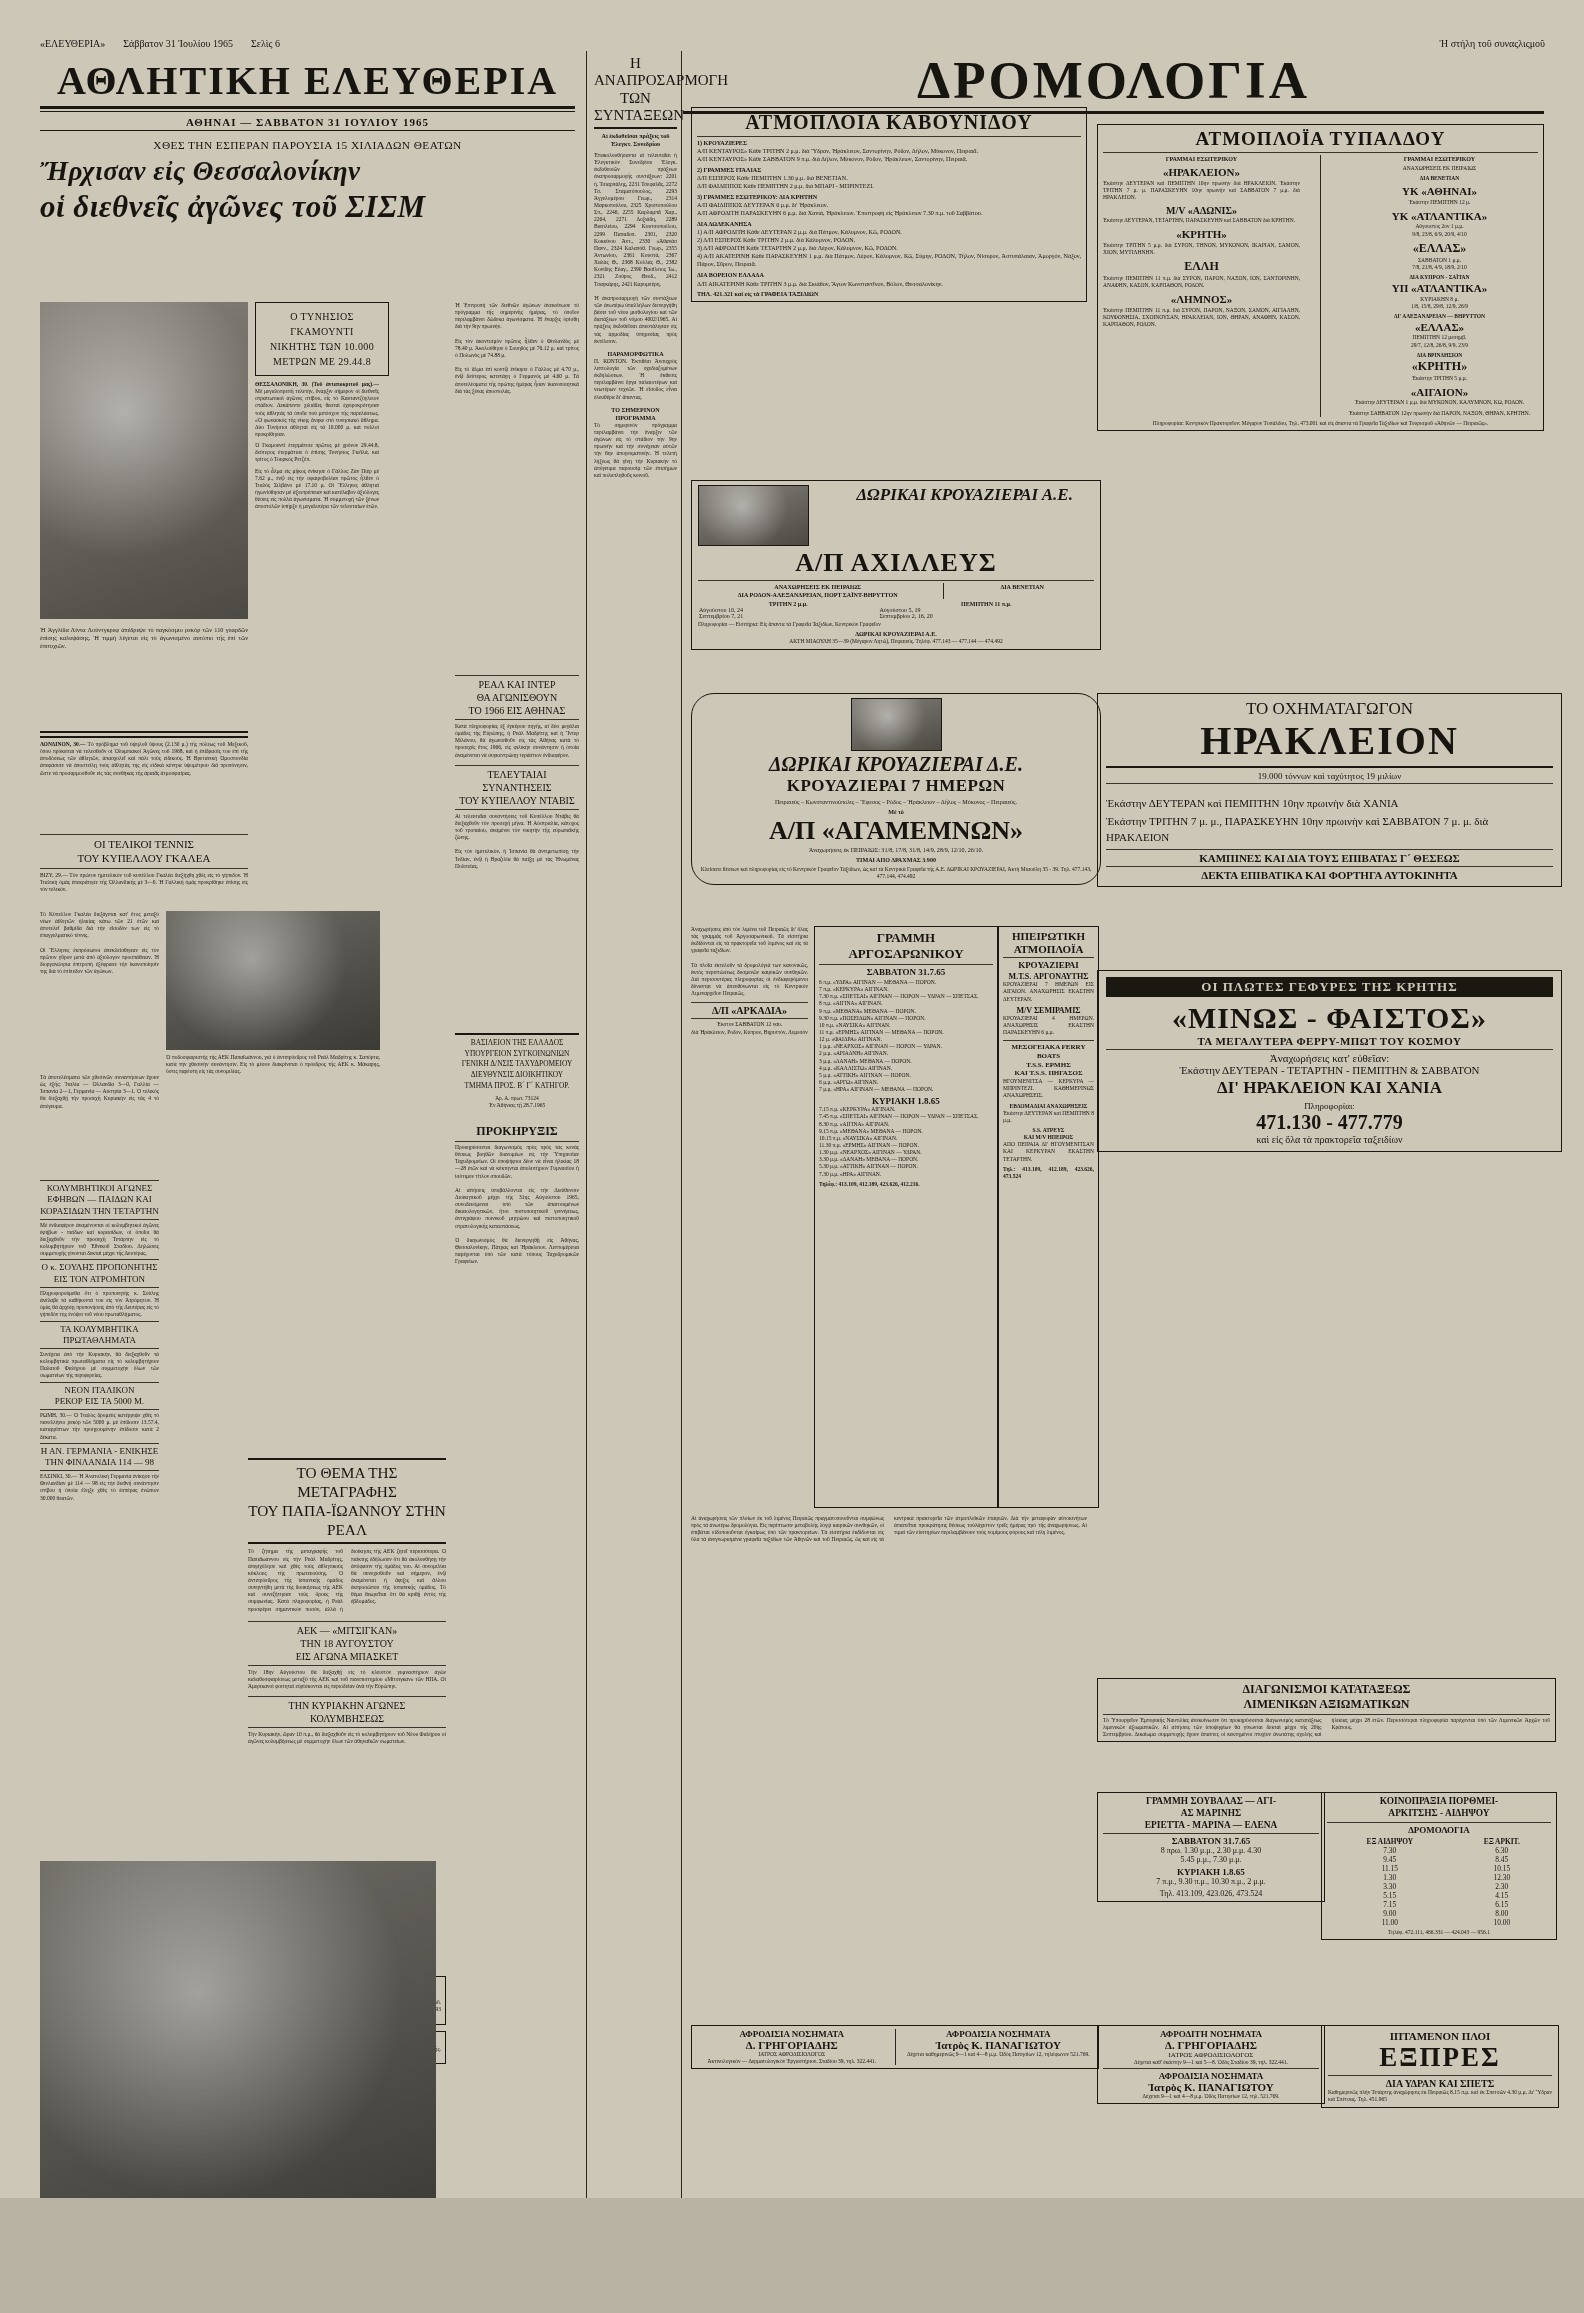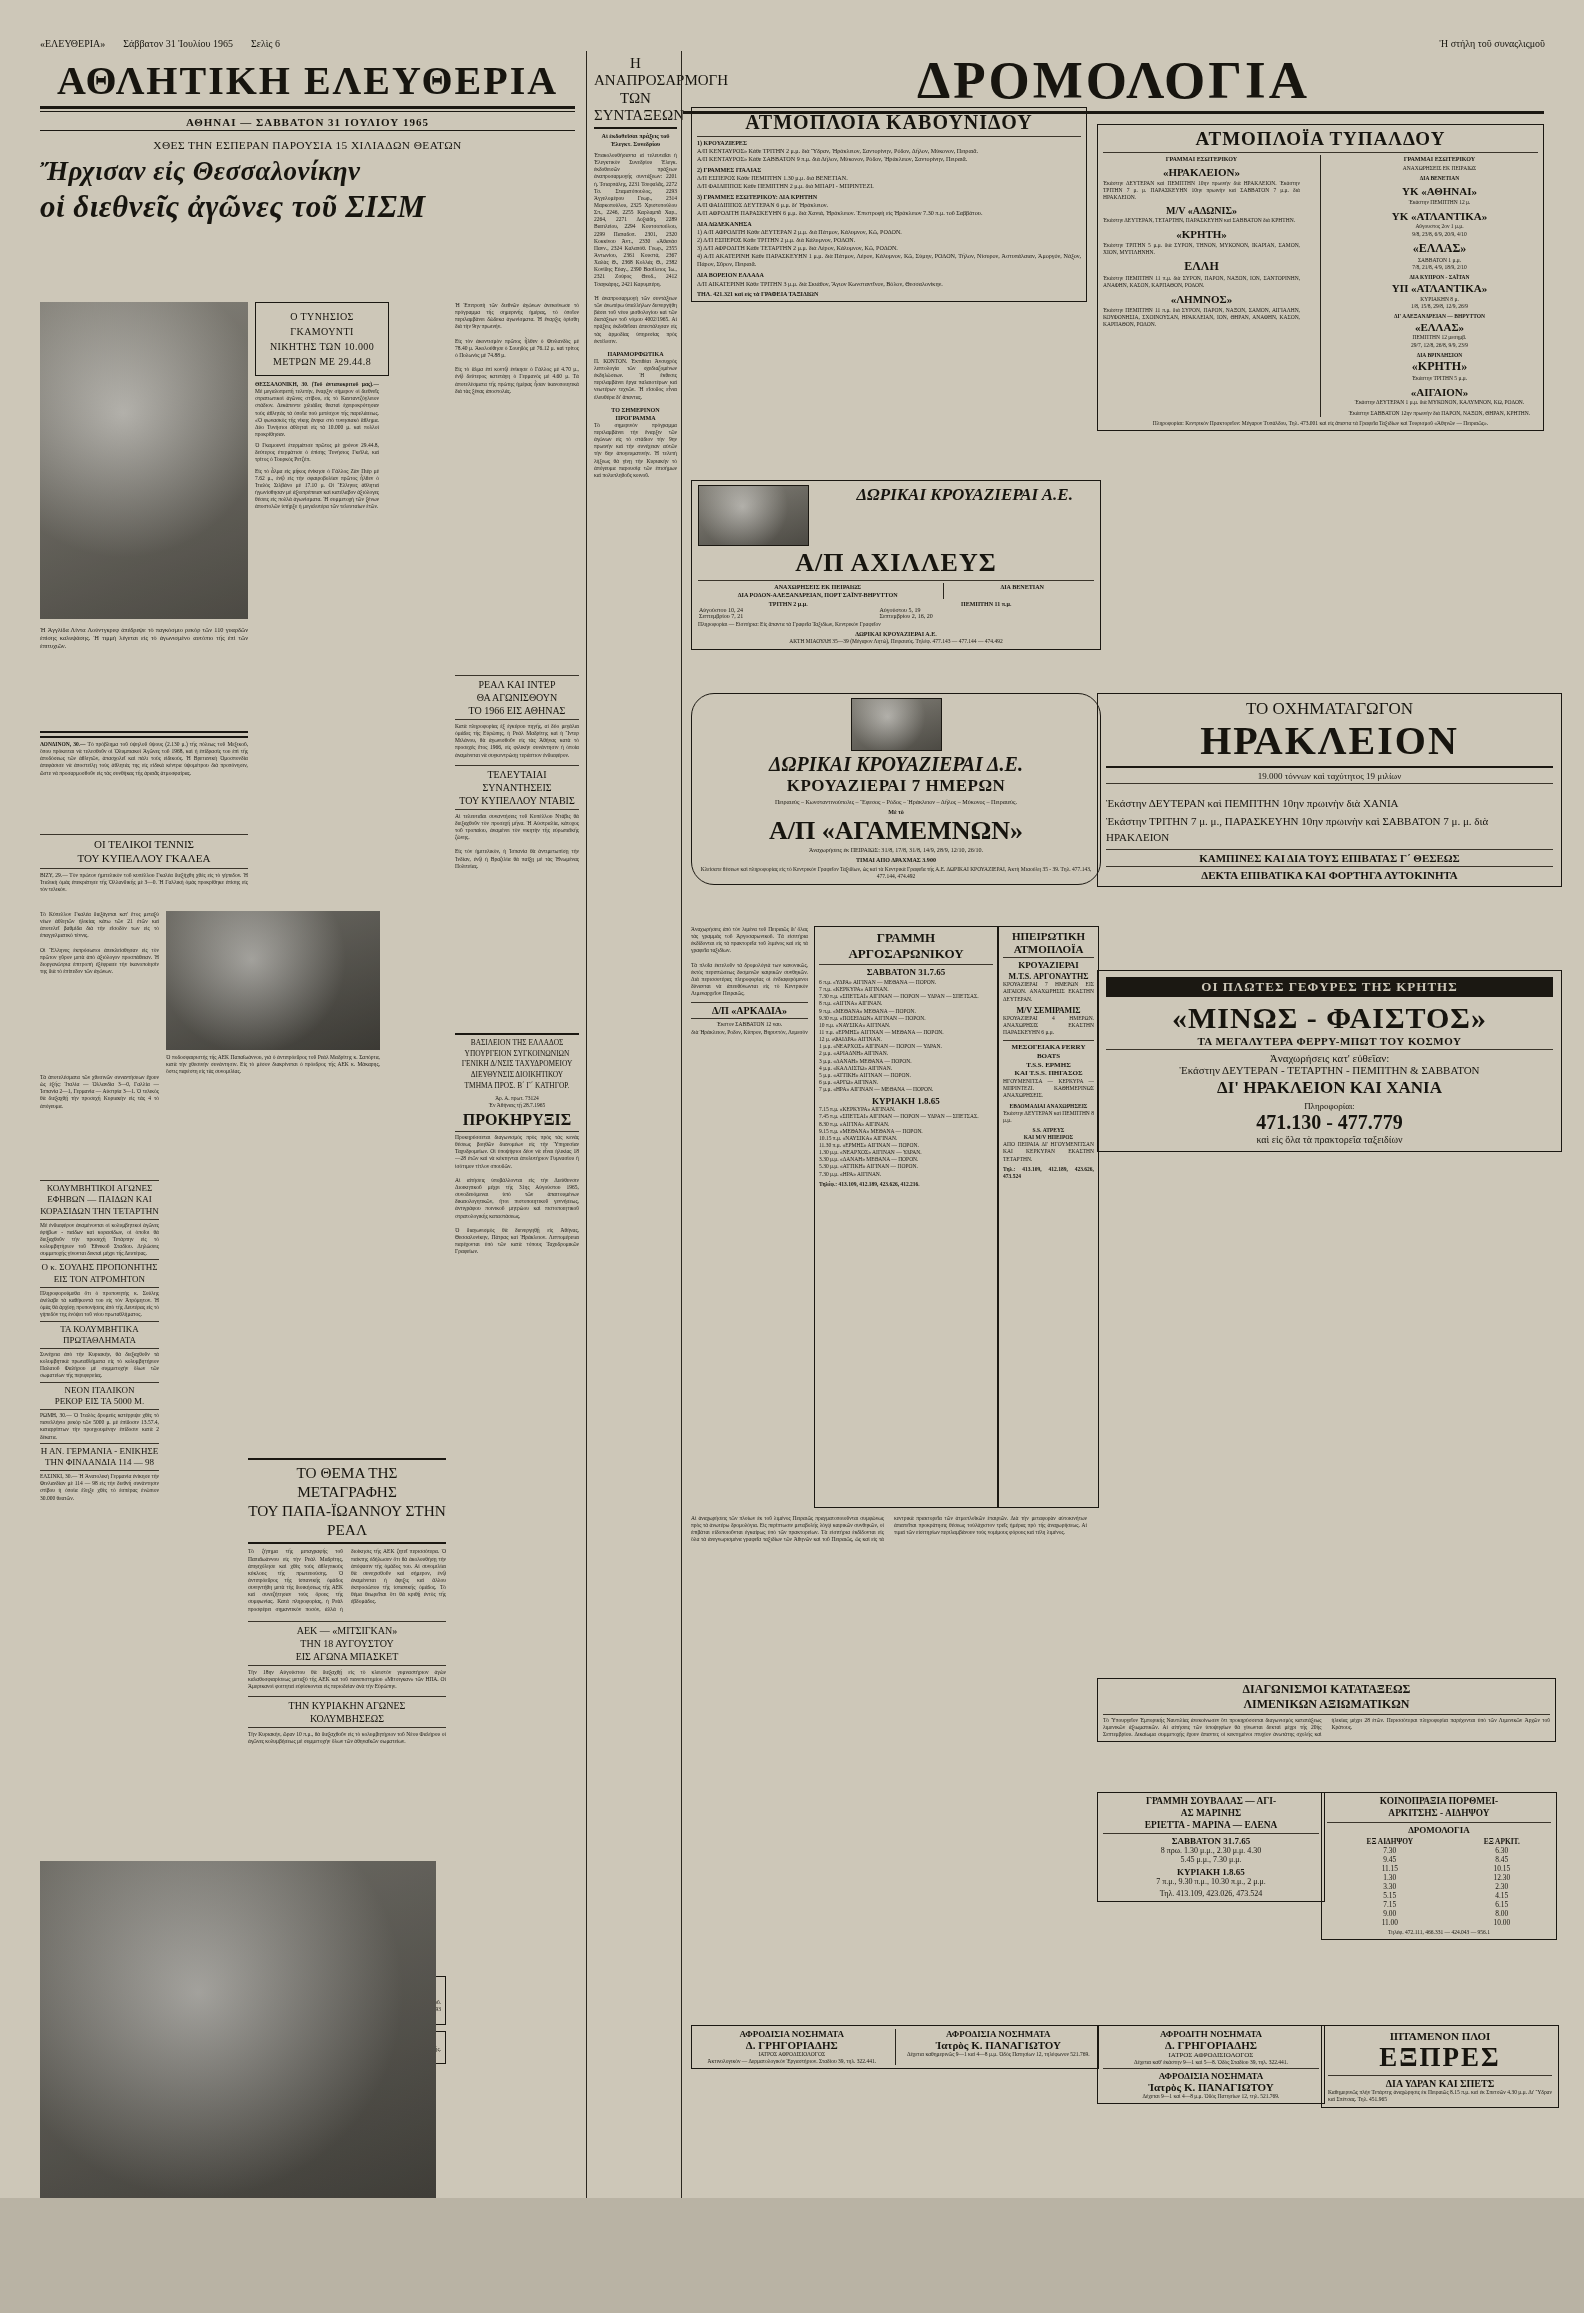--- a/index.html
+++ b/index.html
@@ -266,21 +266,21 @@
   <div class="col" style="left:455px;top:1030px;width:124px;">
     <div class="hr"></div>
     <div class="ctr" style="font-size:7.4px;line-height:1.45;">
       <div>ΒΑΣΙΛΕΙΟΝ ΤΗΣ ΕΛΛΑΔΟΣ</div>
       <div>ΥΠΟΥΡΓΕΙΟΝ ΣΥΓΚΟΙΝΩΝΙΩΝ</div>
       <div>ΓΕΝΙΚΗ Δ/ΝΣΙΣ ΤΑΧΥΔΡΟΜΕΙΟΥ</div>
       <div>ΔΙΕΥΘΥΝΣΙΣ ΔΙΟΙΚΗΤΙΚΟΥ</div>
       <div>ΤΜΗΜΑ ΠΡΟΣ. Β΄ Γ΄ ΚΑΤΗΓΟΡ.</div>
     </div>
     <div class="micro ctr" style="margin-top:3px;">Ἀρ. Α. πρωτ. 73124<br>Ἐν Ἀθήναις τῇ 28.7.1965</div>
-    <div class="ctr b" style="font-size:16px;margin-top:2px;font-family:Liberation Serif, serif;">ΠΡΟΚΗΡΥΞΙΣ</div>
+    <div class="ctr b" style="font-size:12px;margin-top:15px;font-family:Liberation Serif, serif;">ΠΡΟΚΗΡΥΞΙΣ</div>
     <div class="hr-thin"></div>
     <div class="micro">
       Προκηρύσσεται διαγωνισμὸς πρὸς πρὸς τὰς κενὰς θέσεως βοηθῶν διανομέων εἰς τὴν Ὑπηρεσίαν Ταχυδρομείων. Οἱ ὑποψήφιοι δέον νὰ εἶναι ἡλικίας 18—28 ἐτῶν καὶ νὰ κέκτηνται ἀπολυτήριον Γυμνασίου ἢ ἰσότιμον τίτλον σπουδῶν.
       <br><br>
       Αἱ αἰτήσεις ὑποβάλλονται εἰς τὴν Διεύθυνσιν Διοικητικοῦ μέχρι τῆς 31ης Αὐγούστου 1965, συνοδευόμεναι ὑπὸ τῶν ἀπαιτουμένων δικαιολογητικῶν, ἤτοι πιστοποιητικοῦ γεννήσεως, ἀντιγράφου ποινικοῦ μητρώου καὶ πιστοποιητικοῦ στρατολογικῆς καταστάσεως.
       <br><br>
       Ὁ διαγωνισμὸς θὰ διενεργηθῇ εἰς Ἀθήνας, Θεσσαλονίκην, Πάτρας καὶ Ἡράκλειον. Λεπτομέρειαι παρέχονται ὑπὸ τῶν κατὰ τόπους Ταχυδρομικῶν Γραφείων.
     </div>
   </div>
 

